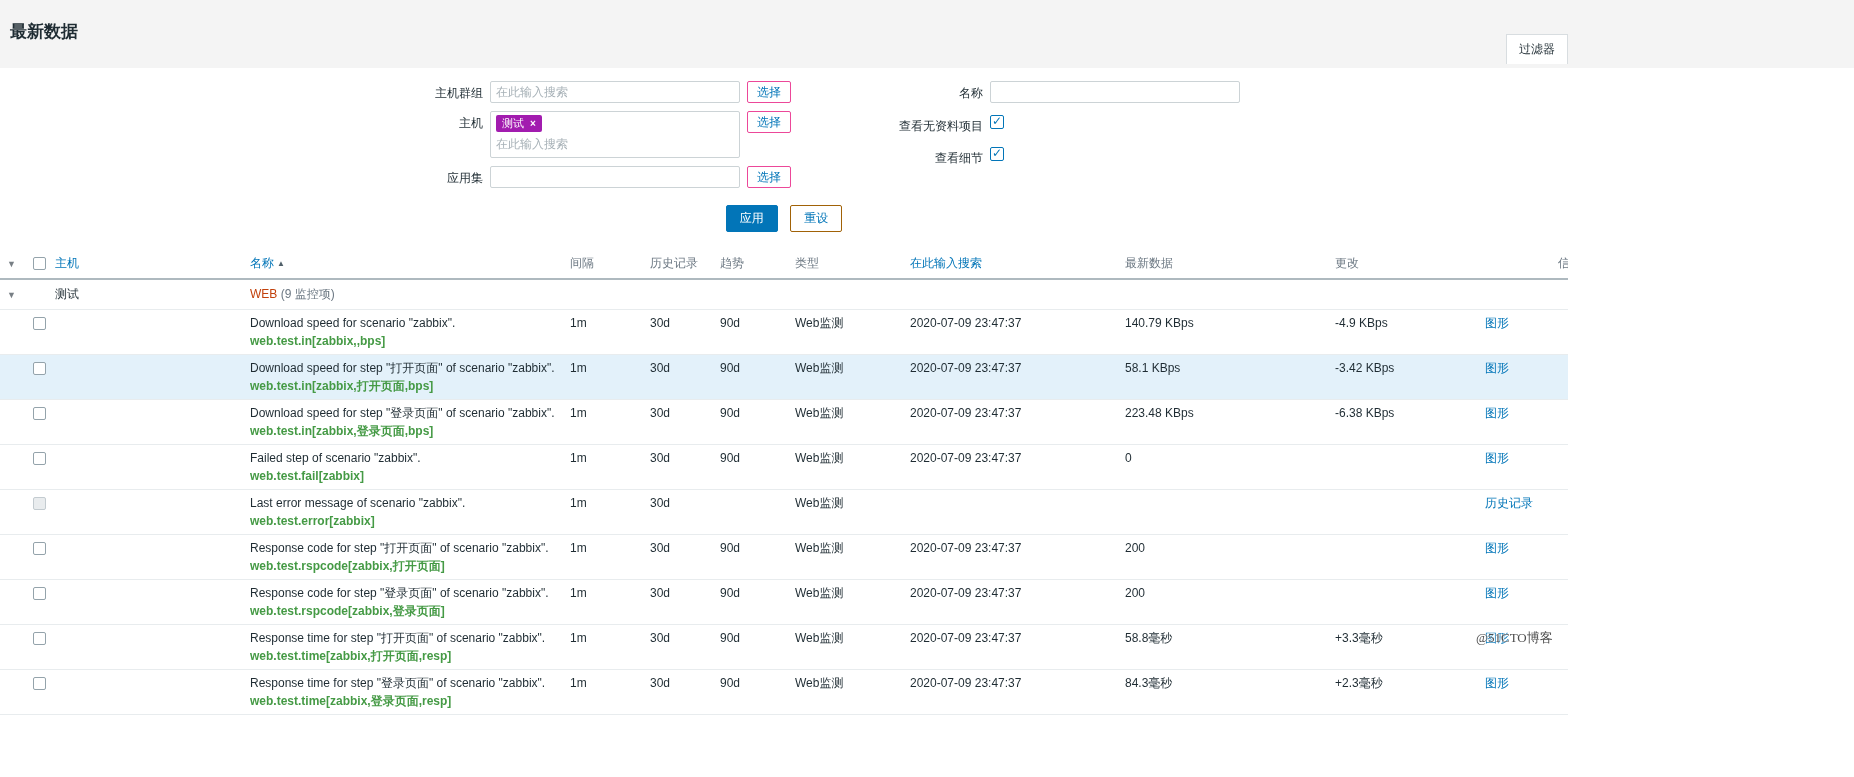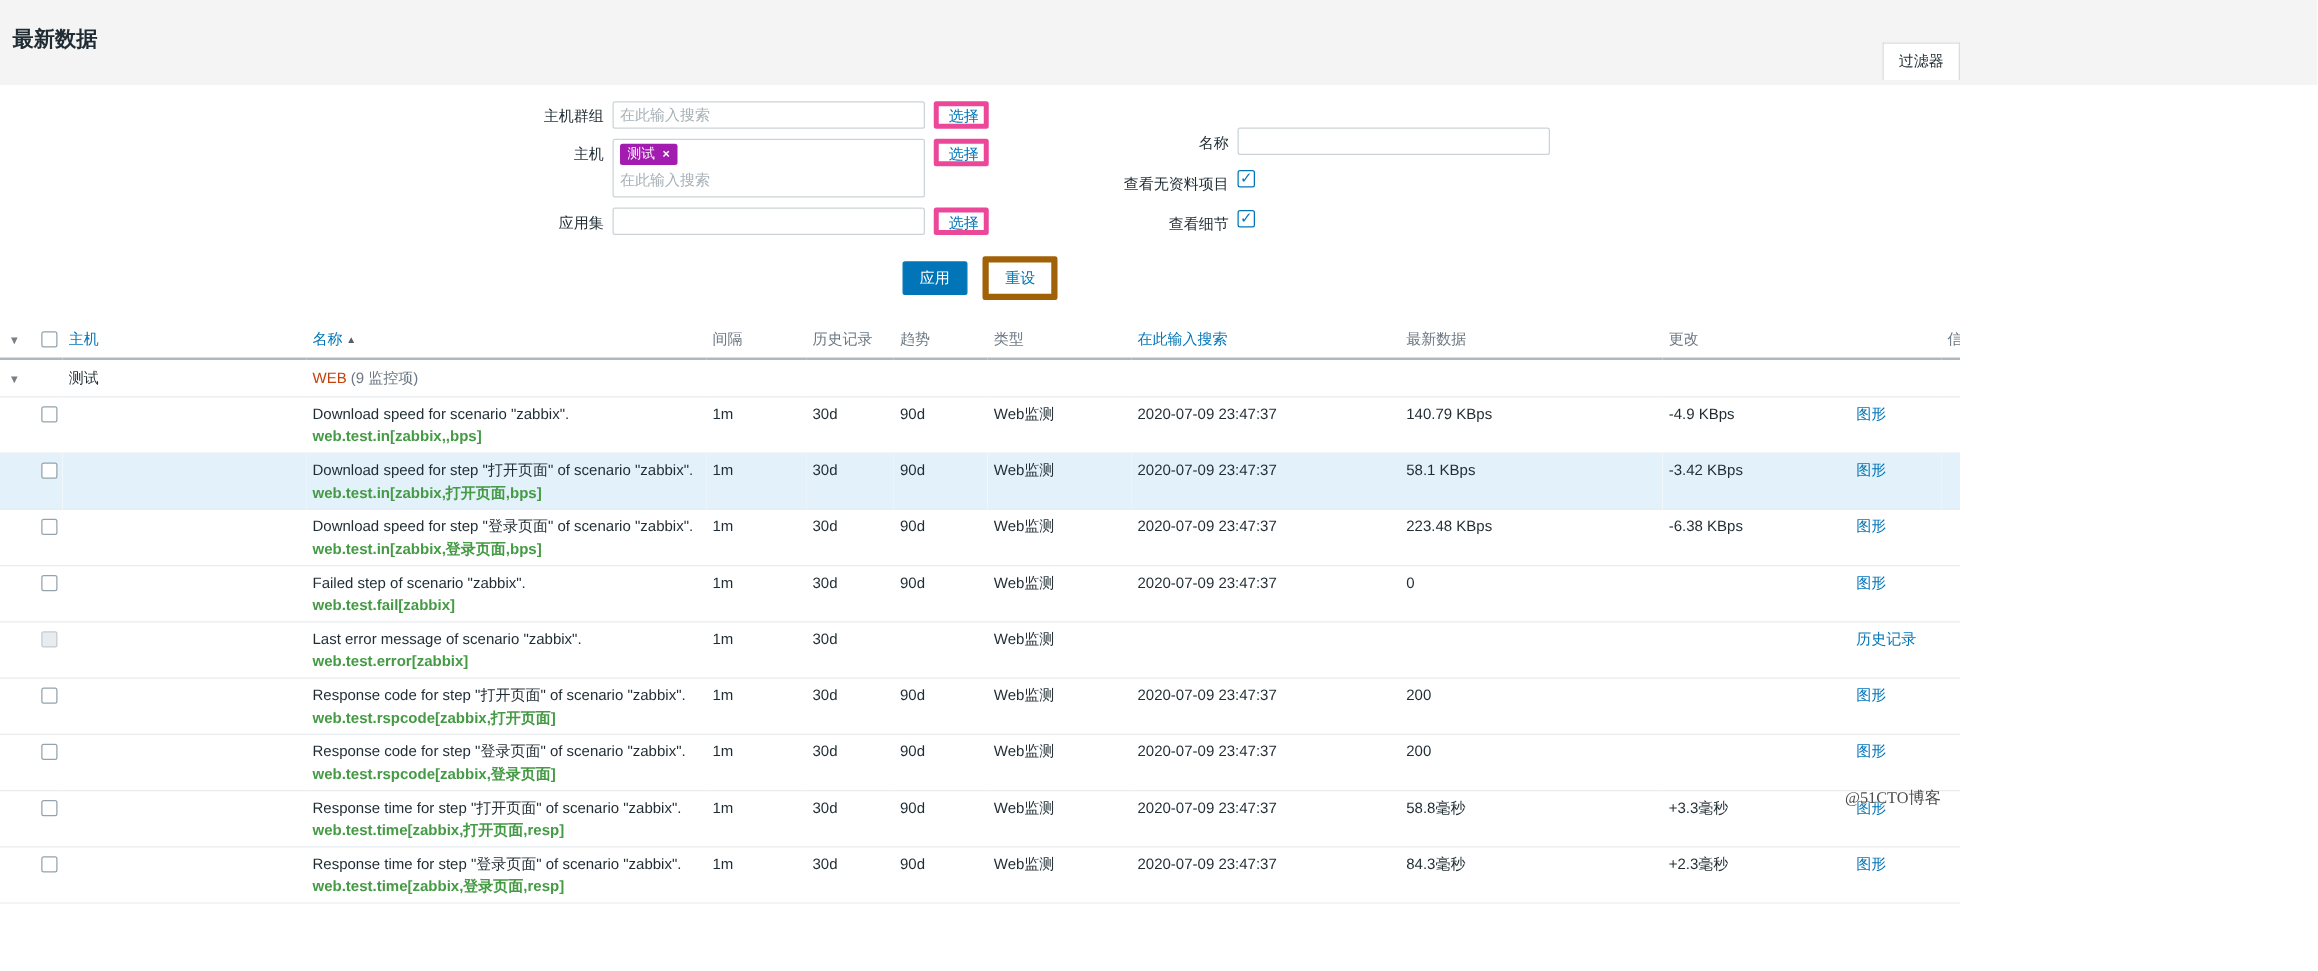--- a/index.html
+++ b/index.html
@@ -16,37 +16,37 @@
   
   .top-area { position: relative; width: 1854px; height: 68px; background: #f4f4f4; }
   .page-title { position: absolute; left: 10px; top: 9px; font-size: 17px; font-weight: bold; color: #1f2c33; }
   .filter-tab {
     position: absolute; right: 286px; bottom: 4px;
     background: #ffffff; border: 1px solid #d8dde0; border-bottom: none;
     padding: 6px 12px; font-size: 12px; color: #1f2c33; cursor: pointer;
   }
   
   .filter-panel { width: 1568px; background: #ffffff; padding: 13px 0 14px 0; }
-  .filter-form { display: flex; align-items: flex-end; }
+  .filter-form { display: flex; align-items: flex-start; }
   .fgrid {
     display: grid; grid-template-columns: 90px 250px 44px;
     column-gap: 7px; row-gap: 8px; margin-left: 393px; align-items: start;
   }
   .fgrid-r {
     display: grid; grid-template-columns: 112px 250px;
     column-gap: 7px; row-gap: 11px; margin-left: 80px; align-items: start;
   }
   .flabel { text-align: right; padding-top: 4px; font-size: 12px; color: #1f2c33; white-space: nowrap; }
   input.text {
     width: 100%; height: 22px; border: 1px solid #ccd3d6; border-radius: 2px;
     padding: 0 5px; font-size: 12px; font-family: inherit; color: #1f2c33; outline: none;
   }
   input.text::placeholder { color: #a7b1b7; }
   .btn-select {
-    height: 22px; border: 4px solid #ec4899; background: #fff; color: #0275b8;
+    height: 22px; border: 1px solid #ec4899; background: #fff; color: #0275b8;
     font-size: 12px; font-family: inherit; border-radius: 2px; padding: 0 8px; cursor: pointer; white-space: nowrap;
   }
   .multiselect { border: 1px solid #ccd3d6; border-radius: 2px; min-height: 38px; padding: 3px 5px 4px 5px; background: #fff; }
   .chip {
     display: inline-block; background: #a21caf; color: #fff; font-size: 11px;
     padding: 2px 6px; border-radius: 2px; line-height: 13px;
   }
   .chip-x { margin-left: 6px; font-weight: bold; cursor: pointer; font-size: 10px; }
   .ms-placeholder { color: #a7b1b7; font-size: 12px; margin-top: 4px; cursor: text; }
   
@@ -60,21 +60,21 @@
     font-size: 12px; font-weight: bold; color: #0275b8;
   }
   .cb.small { width: 13px; height: 13px; }
   .cb.disabled { background: #e9ecee; border-color: #c3cbd0; cursor: default; }
   .filter-buttons { text-align: center; margin-top: 17px; }
   .btn-apply {
     background: #0275b8; color: #fff; border: 1px solid #0275b8; border-radius: 2px;
     font-size: 12px; font-family: inherit; padding: 4px 13px; cursor: pointer;
   }
   .btn-reset {
-    background: #fff; color: #0275b8; border: 5px solid #a16207; border-radius: 2px;
+    background: #fff; color: #0275b8; border: 1px solid #a16207; border-radius: 2px;
     font-size: 12px; font-family: inherit; padding: 4px 13px; margin-left: 9px; cursor: pointer;
   }
   
   .table-wrap { width: 1568px; overflow: hidden; margin-top: 3px; }
   table.latest { border-collapse: collapse; table-layout: fixed; width: 1600px; font-size: 12px; }
   th, td { padding: 6px 5px; text-align: left; vertical-align: top; overflow: hidden; white-space: nowrap; line-height: 14px; }
   .header-row th {
     font-weight: normal; color: #6c7883; border-bottom: 2px solid #aeb9bf;
     padding-top: 7px; padding-bottom: 7px;
   }

